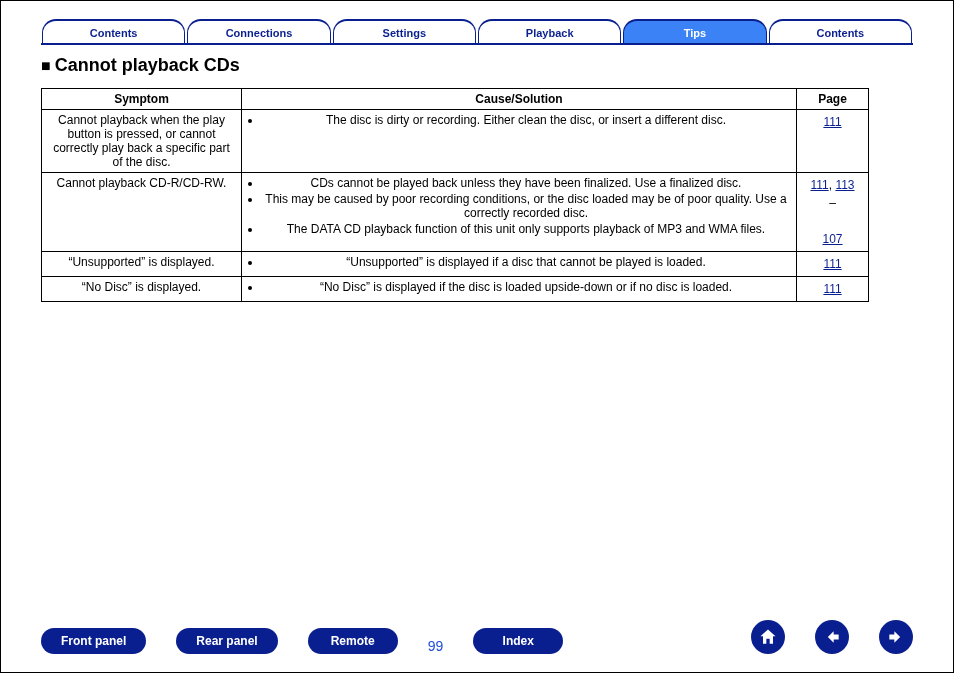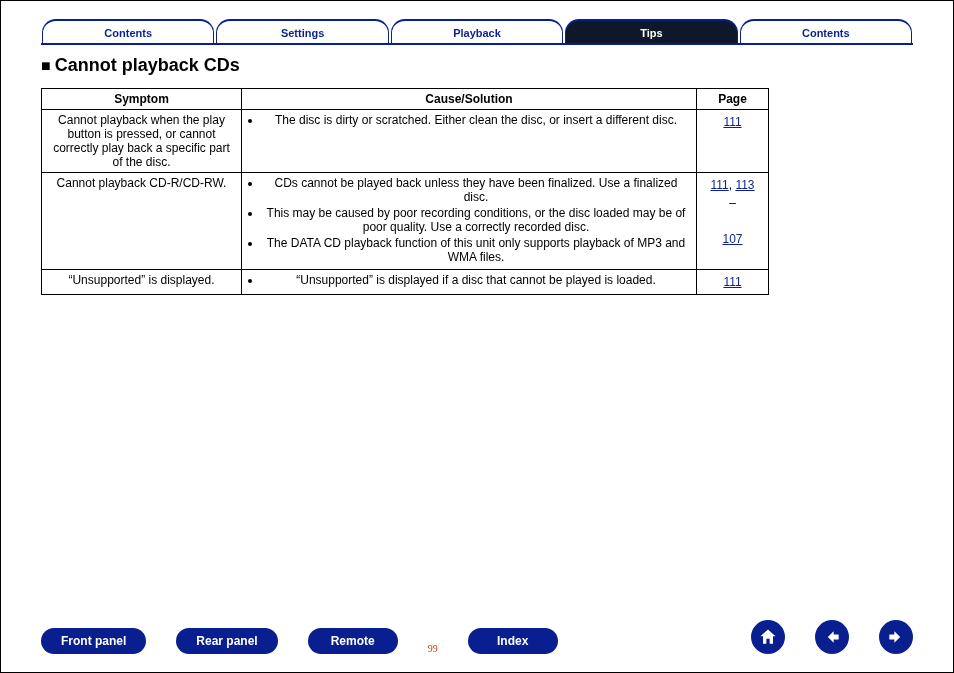--- a/index.html
+++ b/index.html
@@ -28,36 +28,36 @@
     border-top: 2px solid #0a1f8f;
     border-left: 1px solid #0a1f8f;
     border-right: 1px solid #0a1f8f;
     border-top-left-radius: 14px;
     border-top-right-radius: 14px;
     background: #fff;
     margin: 0 1px;
     cursor: pointer;
   }
   .tab.active {
-    background: #0f172a;
+    background: #3b82f6;
     color: #fff;
   }
   .section-title {
     margin: 10px 40px 12px 40px;
     font-size: 18px;
     font-weight: bold;
   }
   .section-title .sq {
     font-size: 16px;
     margin-right: 4px;
   }
   table.trouble {
     border-collapse: collapse;
     margin: 0 40px;
-    width: 728px;
+    width: 828px;
     font-size: 12px;
   }
   table.trouble th, table.trouble td {
     border: 1px solid #000;
     vertical-align: top;
     padding: 3px 6px;
     text-align: center;
   }
   table.trouble th { font-weight: bold; text-align: center; }
   table.trouble th.sym { width: 200px; }
@@ -79,36 +79,37 @@
     background: #0a1f8f;
     color: #fff;
     font-weight: bold;
     font-size: 12px;
     padding: 6px 20px;
     border-radius: 16px;
     cursor: pointer;
     min-width: 90px;
     text-align: center;
   }
-  .page-num { font-size: 10px; color:#c2410c;font-family:Liberation Serif, serif; }
+  .page-num { font-size: 14px; color:#1d4ed8; }
   .spacer { flex: 1; }
   .navbtn {
     width: 34px; height: 34px;
     border-radius: 50%;
     background: #0a1f8f;
     display: flex; align-items: center; justify-content: center;
     cursor: pointer;
   }
   .navbtn svg { width: 20px; height: 20px; }
 </style>
 </head>
 <body>
 
 <div class="tabs" id="tabs">
     <div class="tab">Contents</div>
+    <div class="tab">Connections</div>
     <div class="tab">Settings</div>
     <div class="tab">Playback</div>
     <div class="tab active">Tips</div>
     <div class="tab">Contents</div>
   </div>
 
 <div class="section-title">
   <span class="sq">■</span><span>Cannot playback CDs</span>
 </div>
 
@@ -118,41 +119,50 @@
       <th class="sym">Symptom</th>
       <th>Cause/Solution</th>
       <th class="page">Page</th>
     </tr>
   </thead>
   <tbody id="tbody">
       <tr>
         <td>Cannot playback when the play button is pressed, or cannot correctly play back a specific part of the disc.</td>
         <td>
           <ul class="cause">
-            <li>The disc is dirty or scratched. Either clean the disc, or insert a different disc.</li>
+            <li>The disc is dirty or recording. Either clean the disc, or insert a different disc.</li>
           </ul>
         </td>
         <td class="page-cell"><span class="plink">111</span></td>
       </tr>
       <tr>
         <td>Cannot playback CD-R/CD-RW.</td>
         <td>
           <ul class="cause">
             <li>CDs cannot be played back unless they have been finalized. Use a finalized disc.</li>
             <li>This may be caused by poor recording conditions, or the disc loaded may be of poor quality. Use a correctly recorded disc.</li>
             <li>The DATA CD playback function of this unit only supports playback of MP3 and WMA files.</li>
           </ul>
         </td>
         <td class="page-cell"><span class="plink">111</span>, <span class="plink">113</span><br>–<br><br><span class="plink">107</span></td>
       </tr>
       <tr>
         <td>“Unsupported” is displayed.</td>
         <td>
           <ul class="cause">
             <li>“Unsupported” is displayed if a disc that cannot be played is loaded.</li>
+          </ul>
+        </td>
+        <td class="page-cell"><span class="plink">111</span></td>
+      </tr>
+      <tr>
+        <td>“No Disc” is displayed.</td>
+        <td>
+          <ul class="cause">
+            <li>“No Disc” is displayed if the disc is loaded upside-down or if no disc is loaded.</li>
           </ul>
         </td>
         <td class="page-cell"><span class="plink">111</span></td>
       </tr>
     </tbody>
 </table>
 
 <div class="footer">
   <div id="fbtns" style="display:flex; gap:30px;">
       <div class="pill">Front panel</div>

